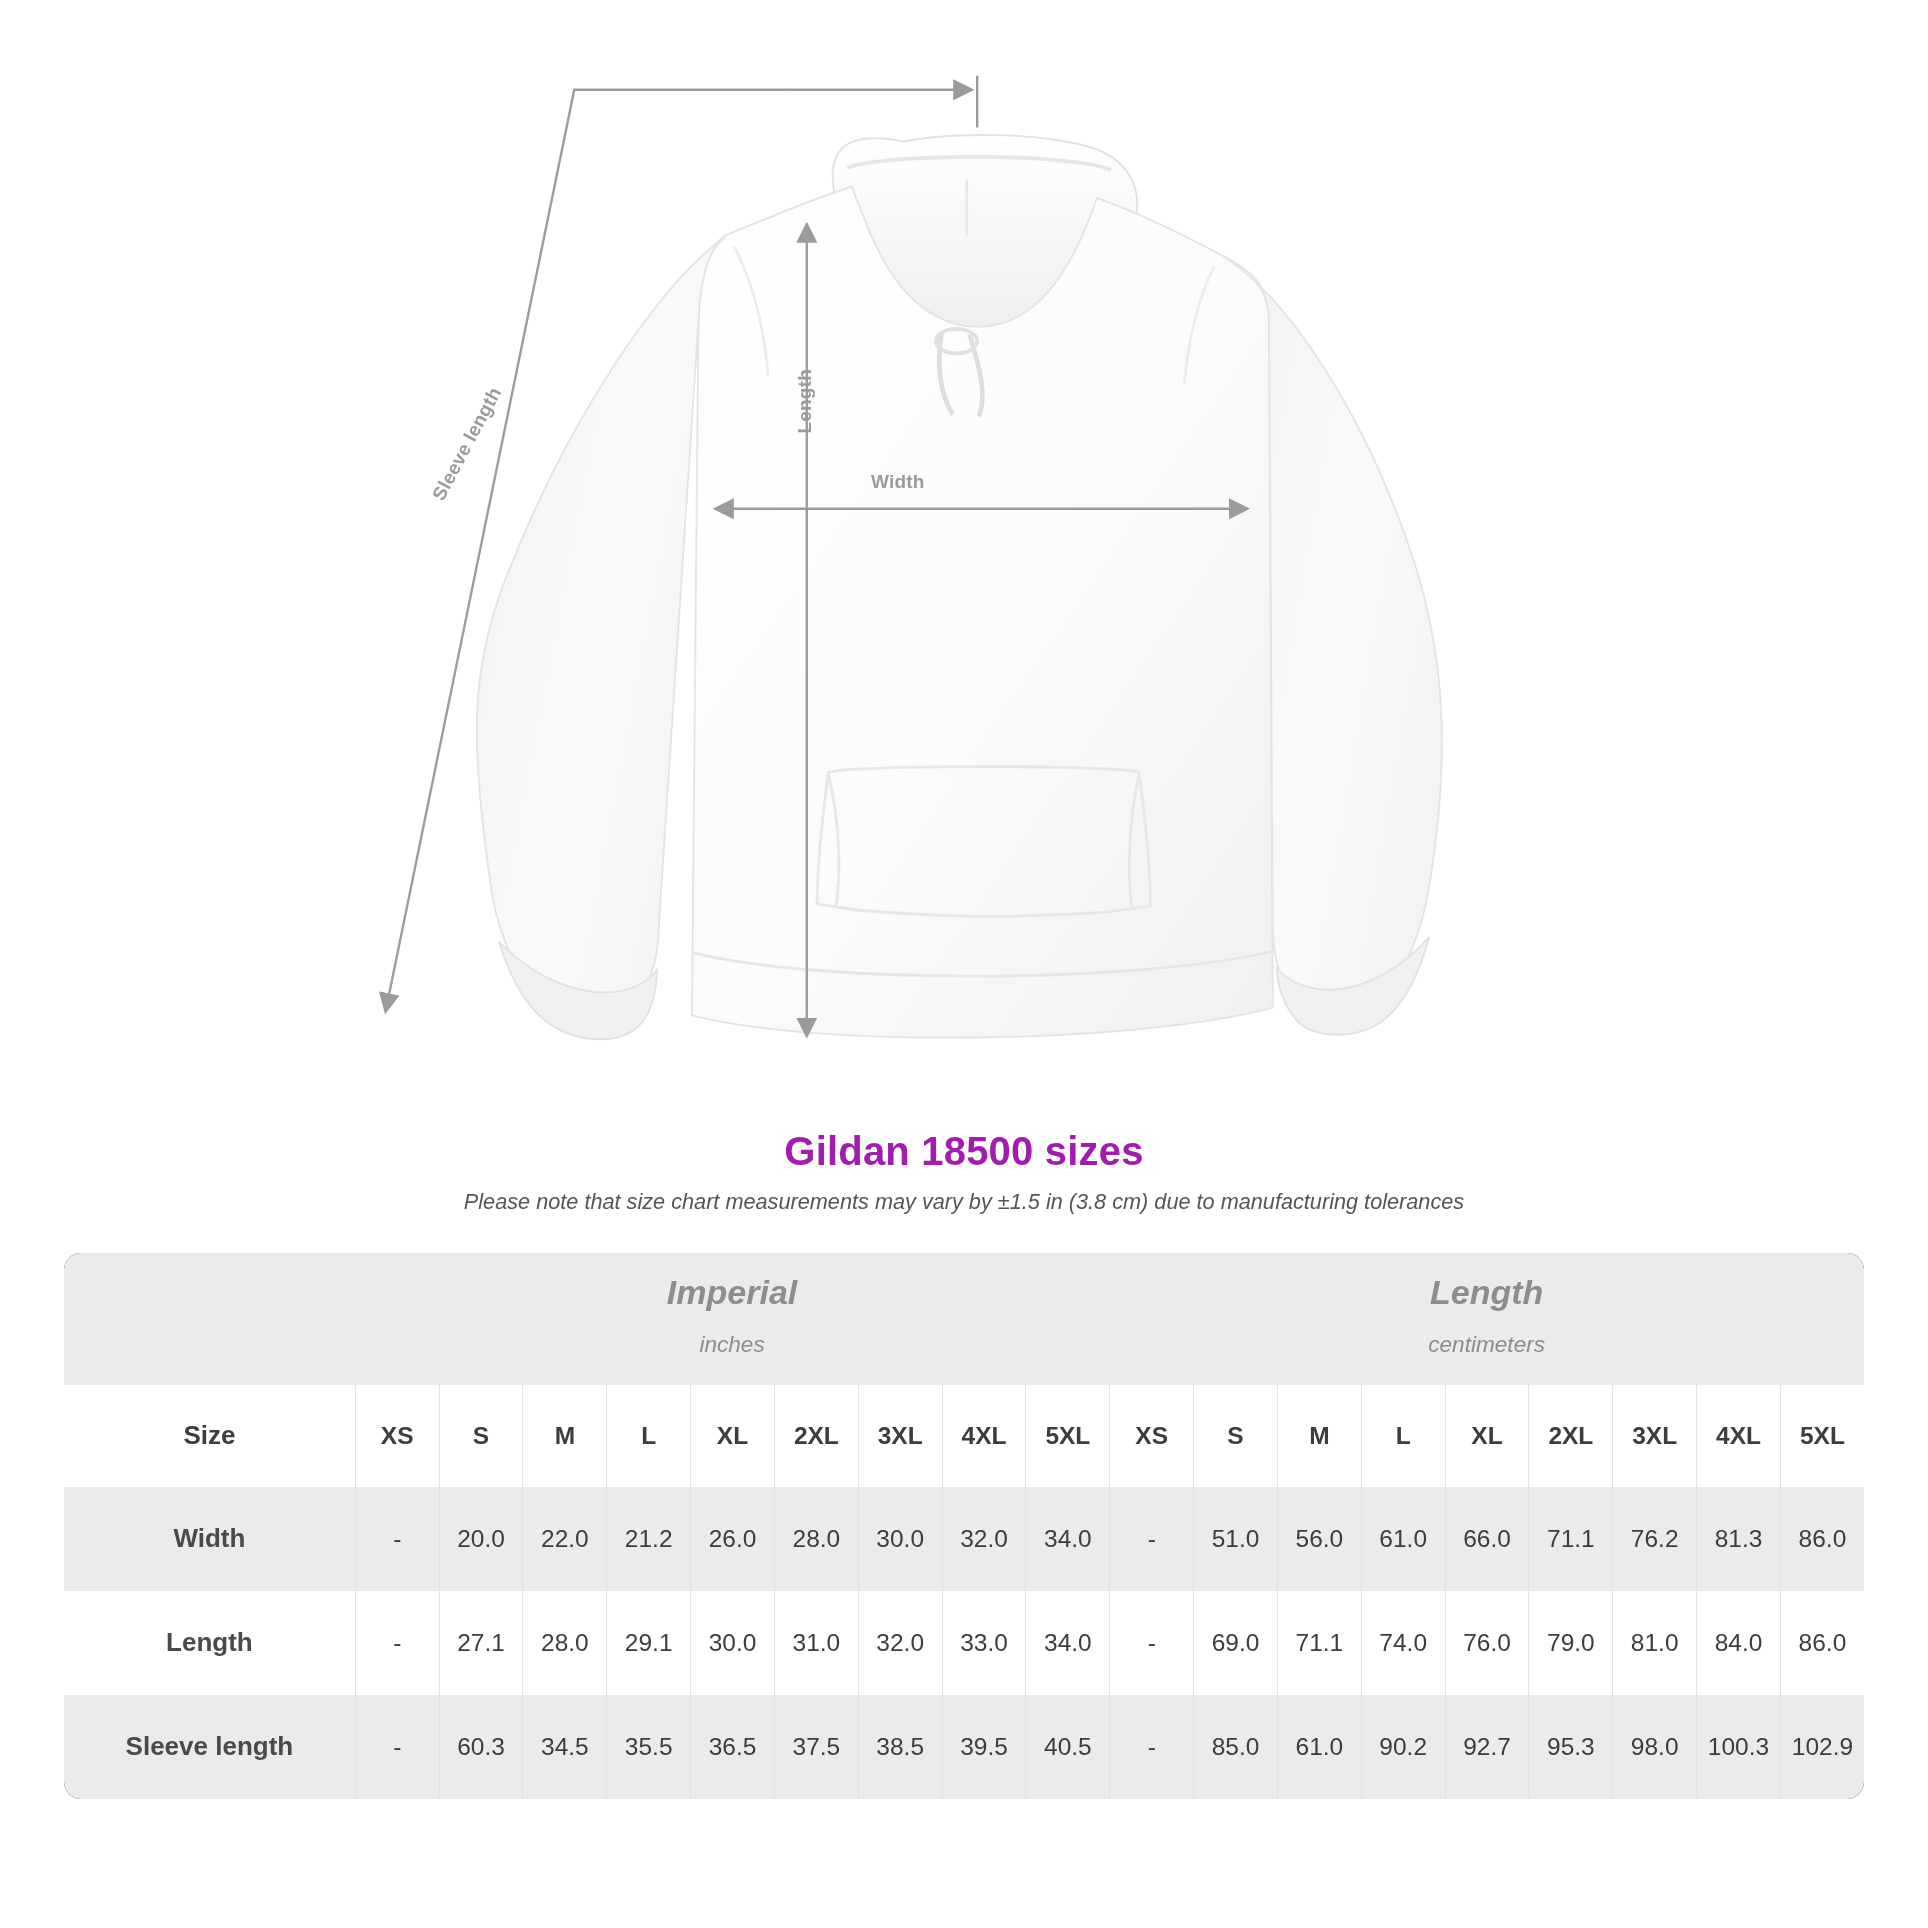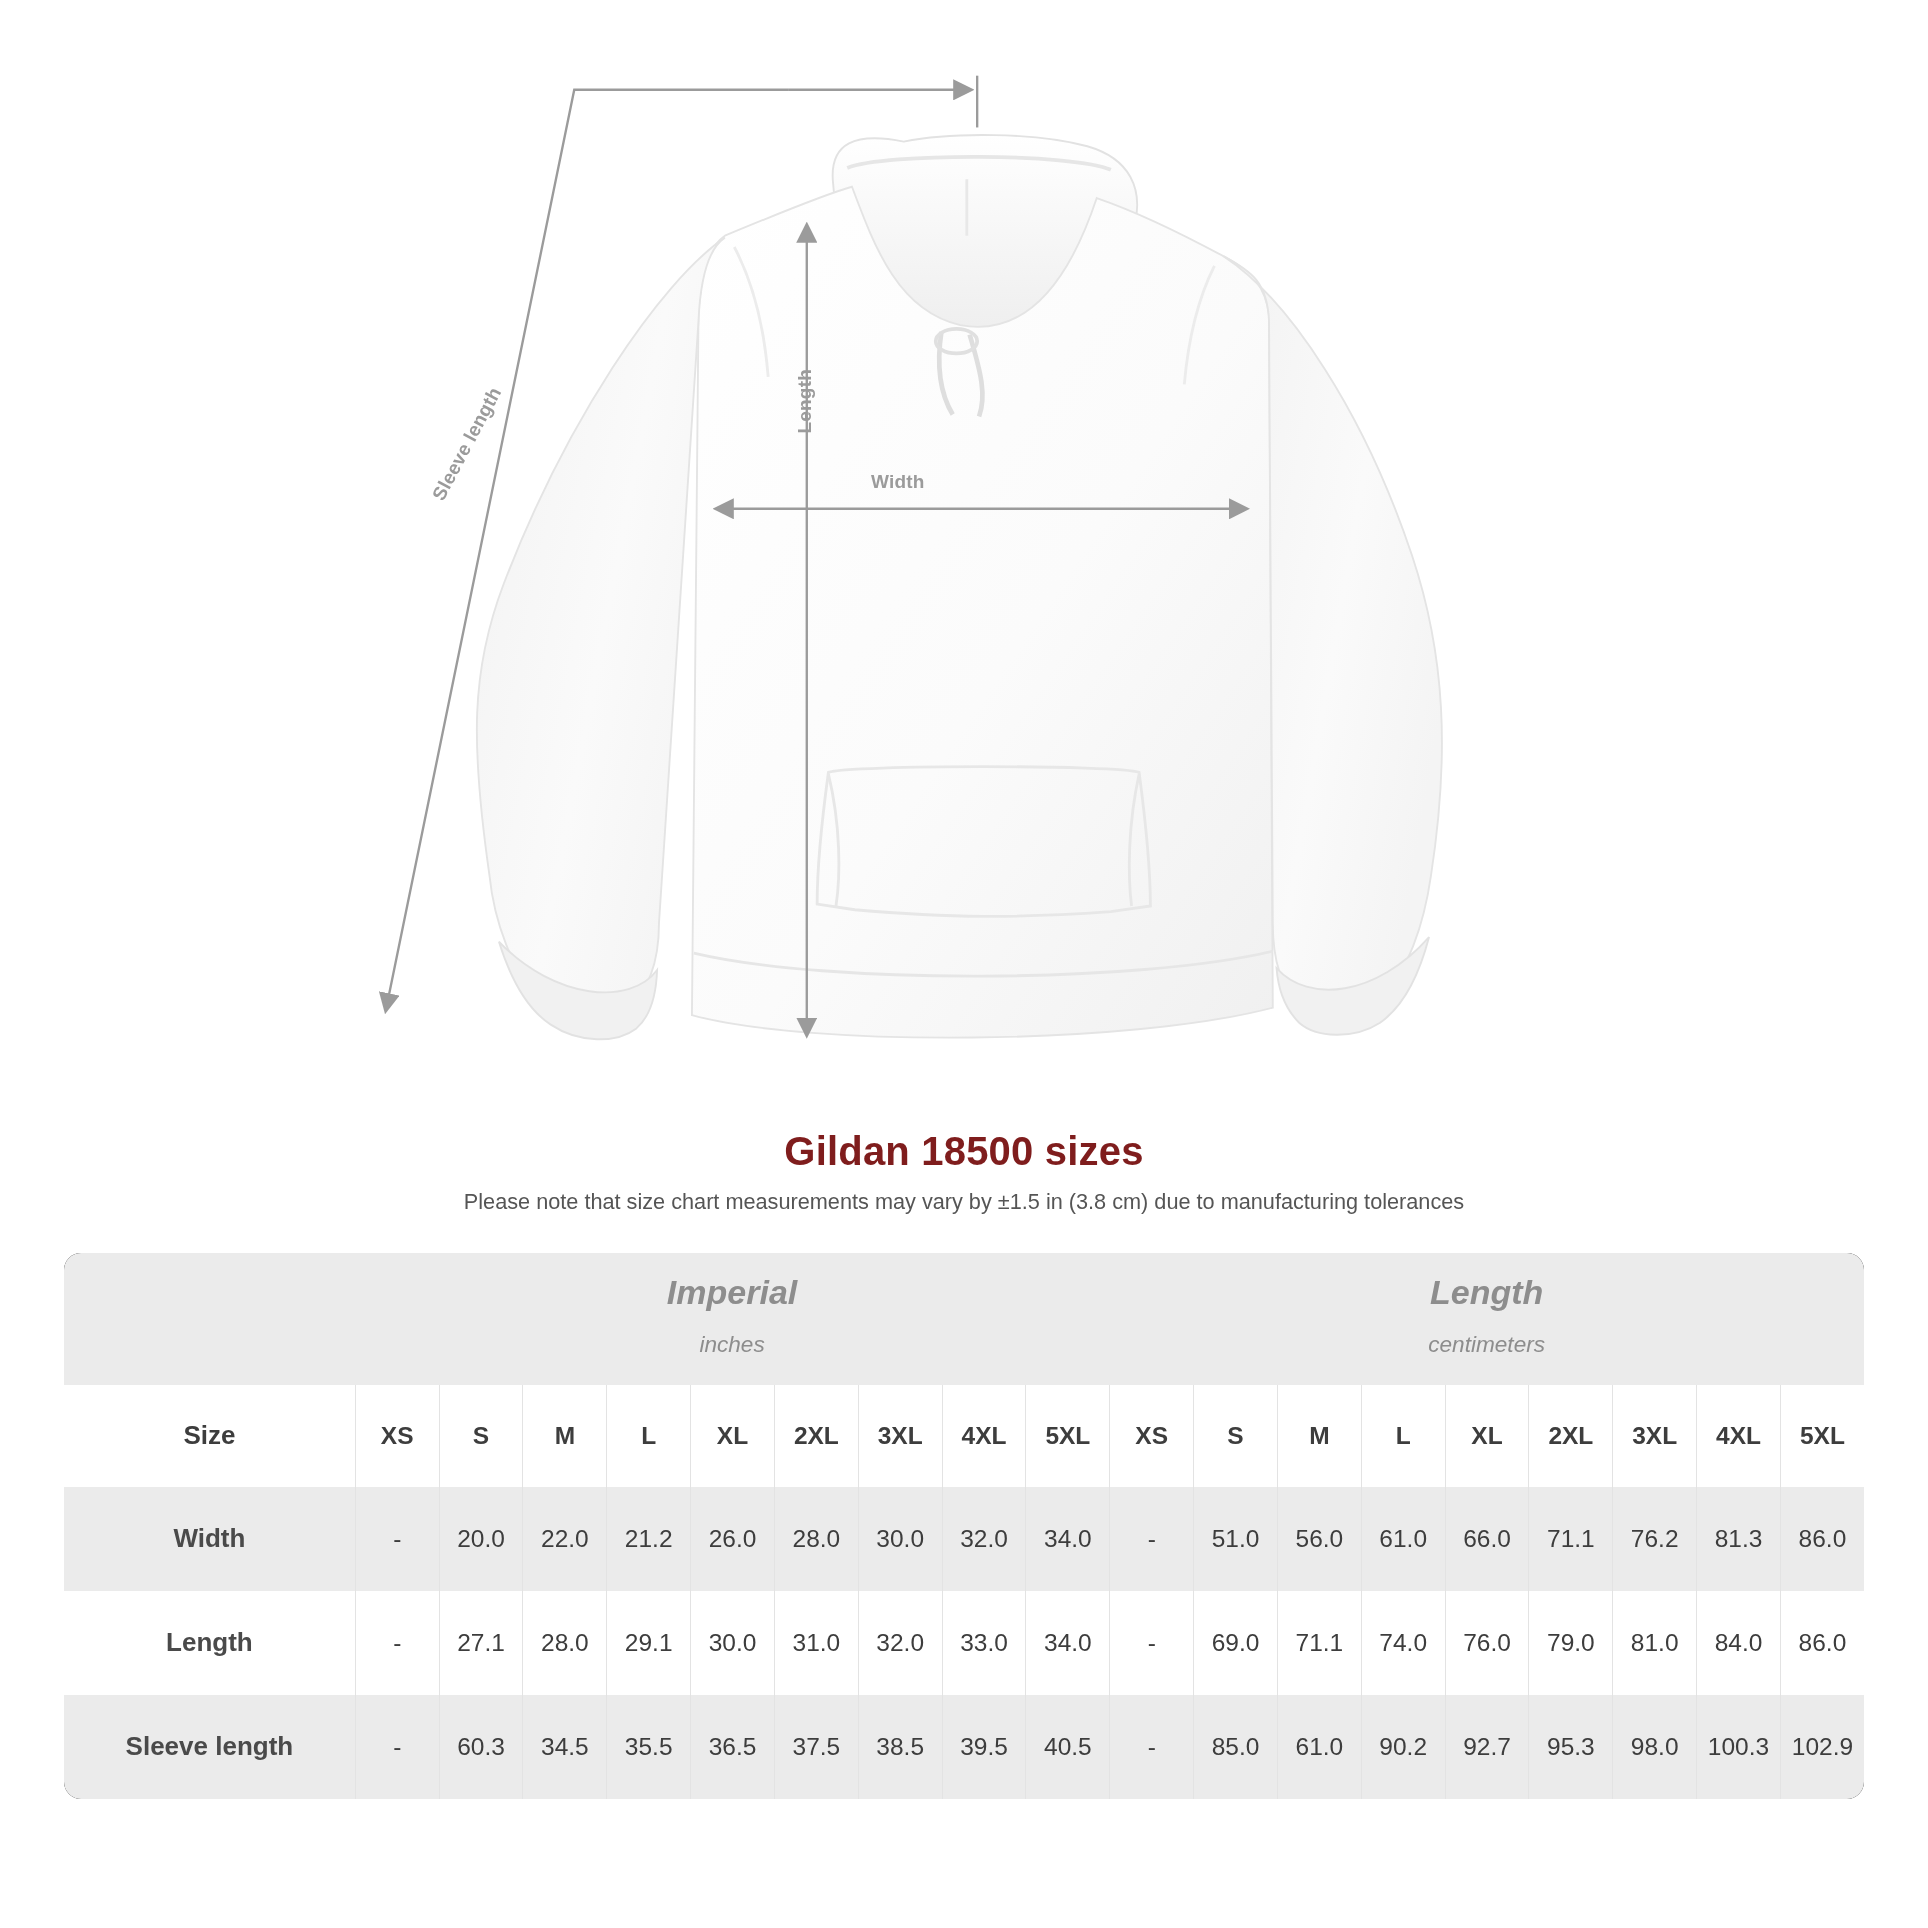--- a/index.html
+++ b/index.html
@@ -53,26 +53,27 @@
   }
 
   
   .title-block {
     text-align: center;
     margin-top: 7.5px;
   }
   .chart-title {
     font-size: 40px;
     font-weight: bold;
-    color: #7f1d1d;
+    color: #a21caf;
     margin: 0 0 15px 0;
     letter-spacing: 0.2px;
   }
   .chart-note {
     font-size: 21.7px;
+    font-style: italic;
     color: #555555;
     margin: 8px;
   }
 
   
   .table-wrap {
     margin: 38px 64px 0 64px;
     border-radius: 17px;
     overflow: hidden;
     background: #000000;

